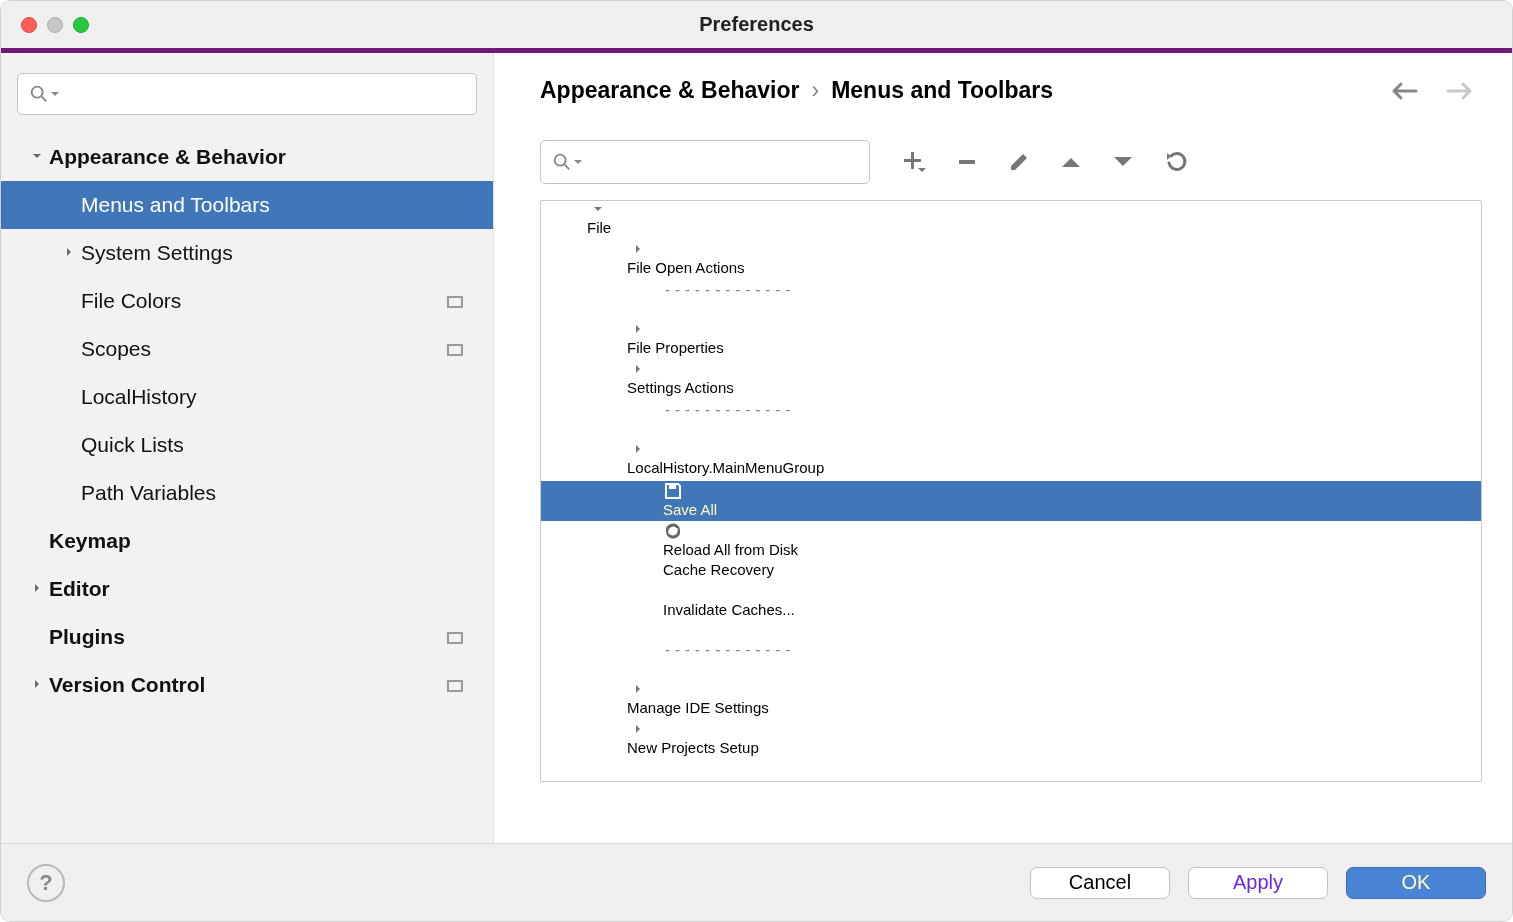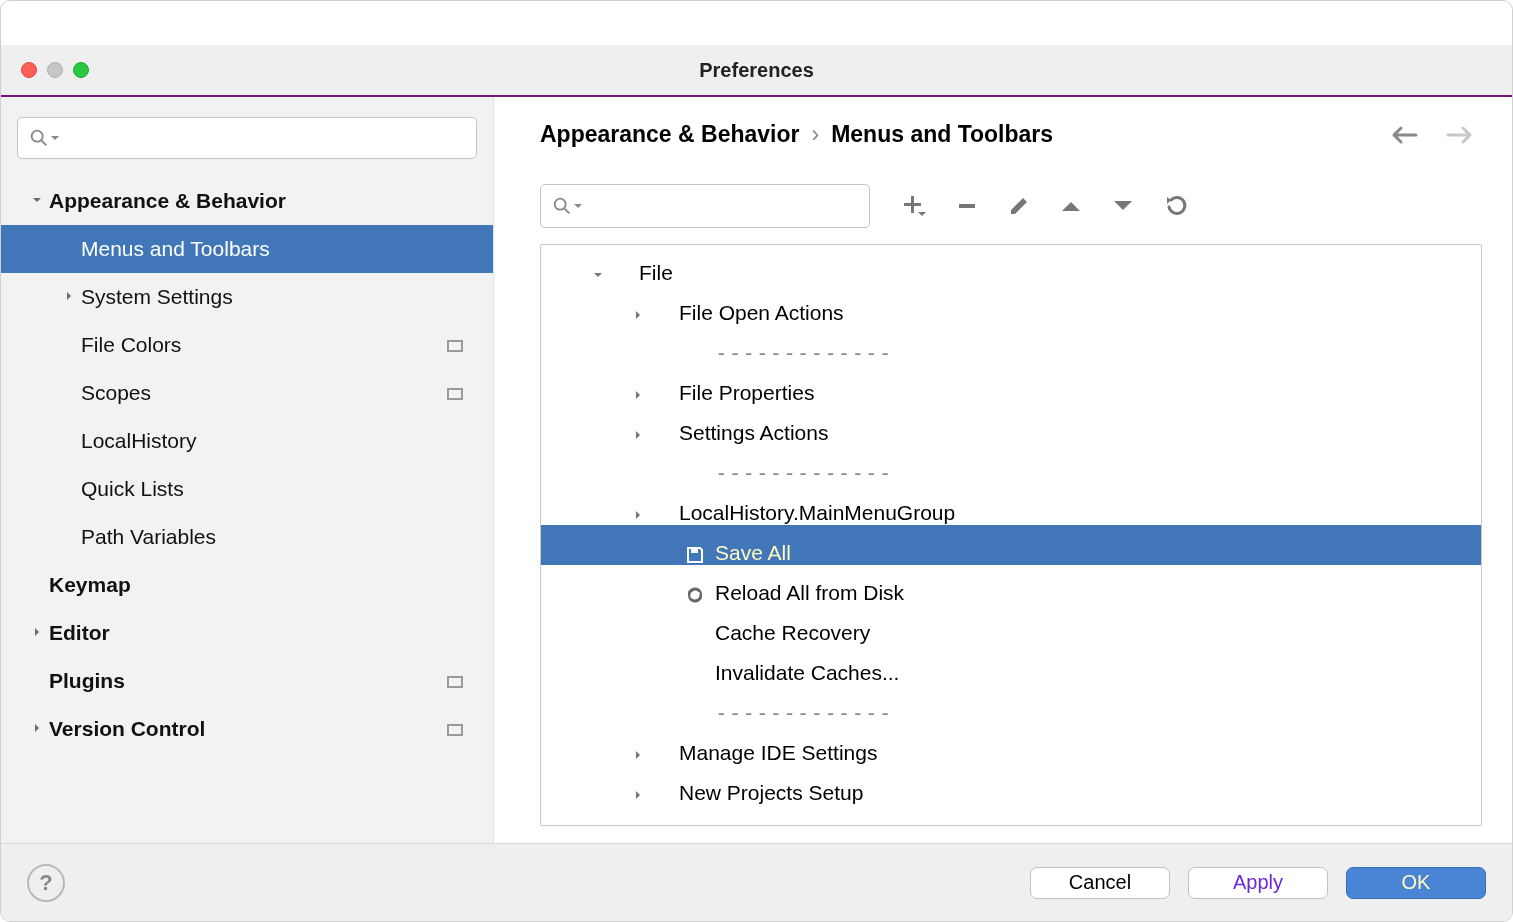--- a/index.html
+++ b/index.html
@@ -17,22 +17,21 @@
     border-radius: 10px;
   }
 
   
   .titlebar {
     height: 52px;
     background: #efefef;
     display: flex;
     align-items: center;
     position: relative;
-    border-bottom: 2px solid #701a75;
-    margin-top: 44px;
+    border-bottom: 5px solid #701a75;
   }
   .traffic-lights {
     display: flex;
     gap: 10px;
     padding-left: 20px;
   }
   .traffic-light {
     width: 16px; height: 16px;
     border-radius: 50%;
   }
@@ -178,24 +177,25 @@
     border-radius: 2px;
     background: #fff;
     flex: none;
     width: 942px;
     height: 582px;
     position: relative;
     overflow: auto;
   }
   .tree-row {
     display: flex;
-    align-items: flex-end;
+    align-items: flex-start;
     height: 40px;
-    font-size: 21px;
+    font-size: 15px;
     cursor: pointer;
+    flex-direction: column;
   }
   .tree-row.selected {
     background: #4177b9;
     color: #fef9c3;
   }
   .tree-row .chev {
     width: 22px;
     text-align: center;
     color: #777;
     font-size: 16px;

